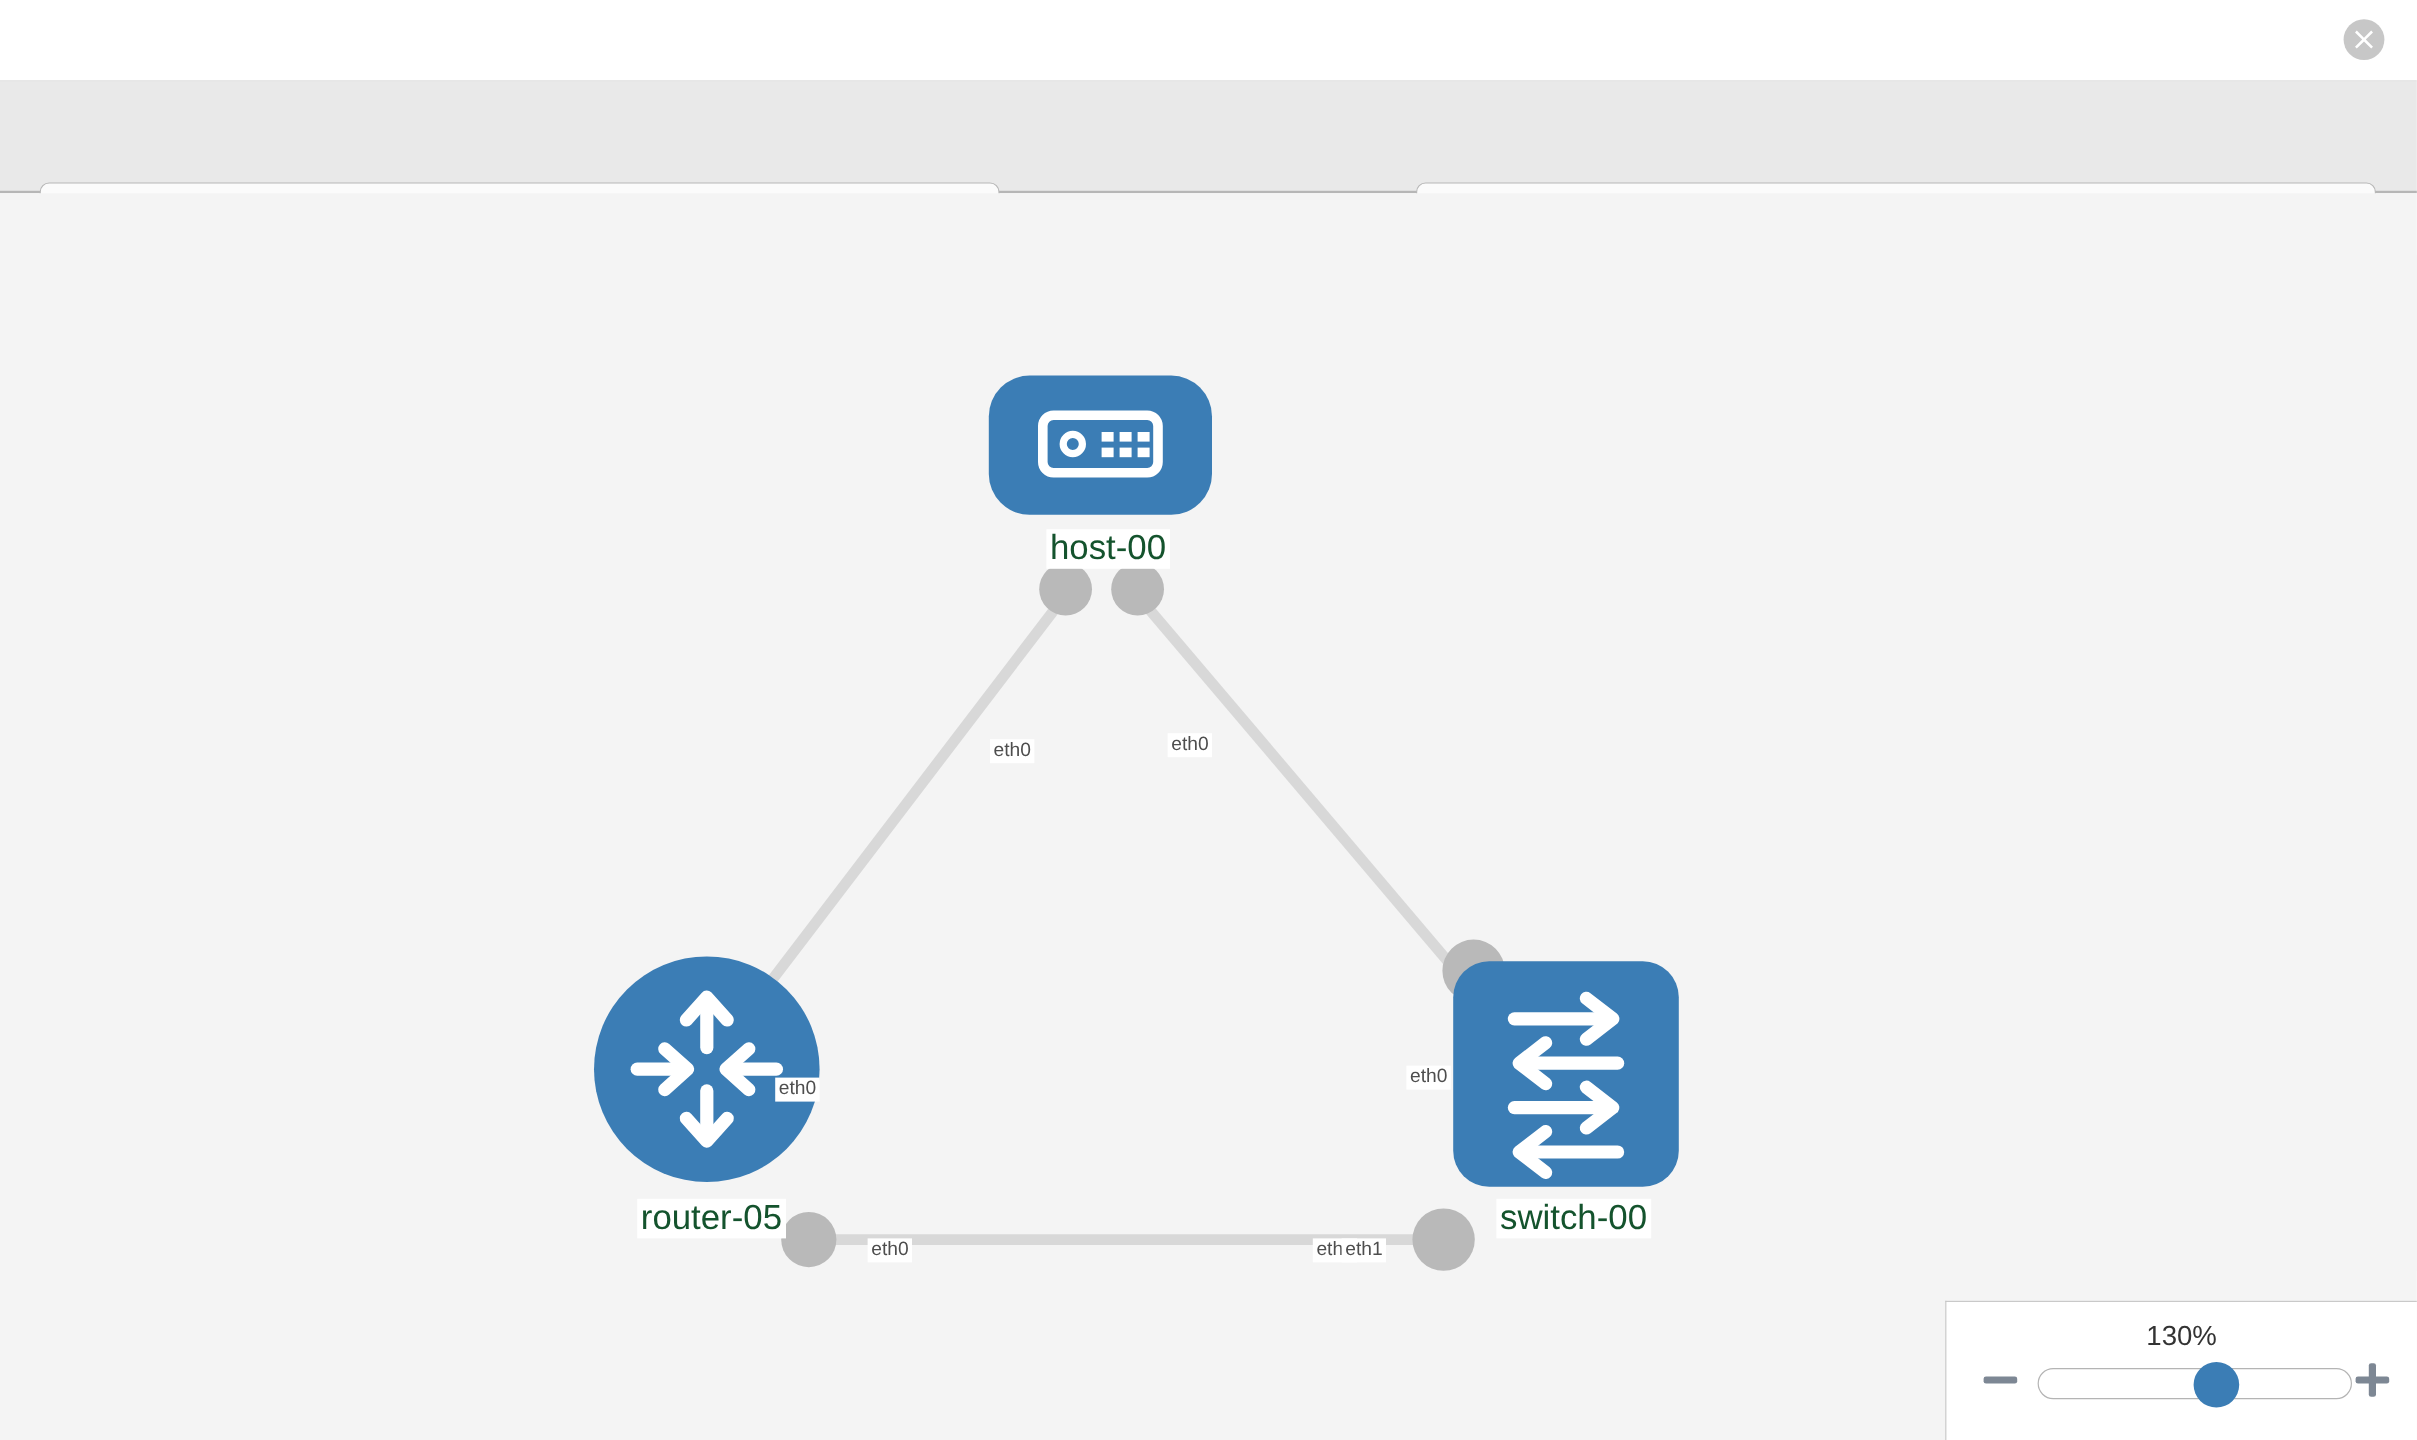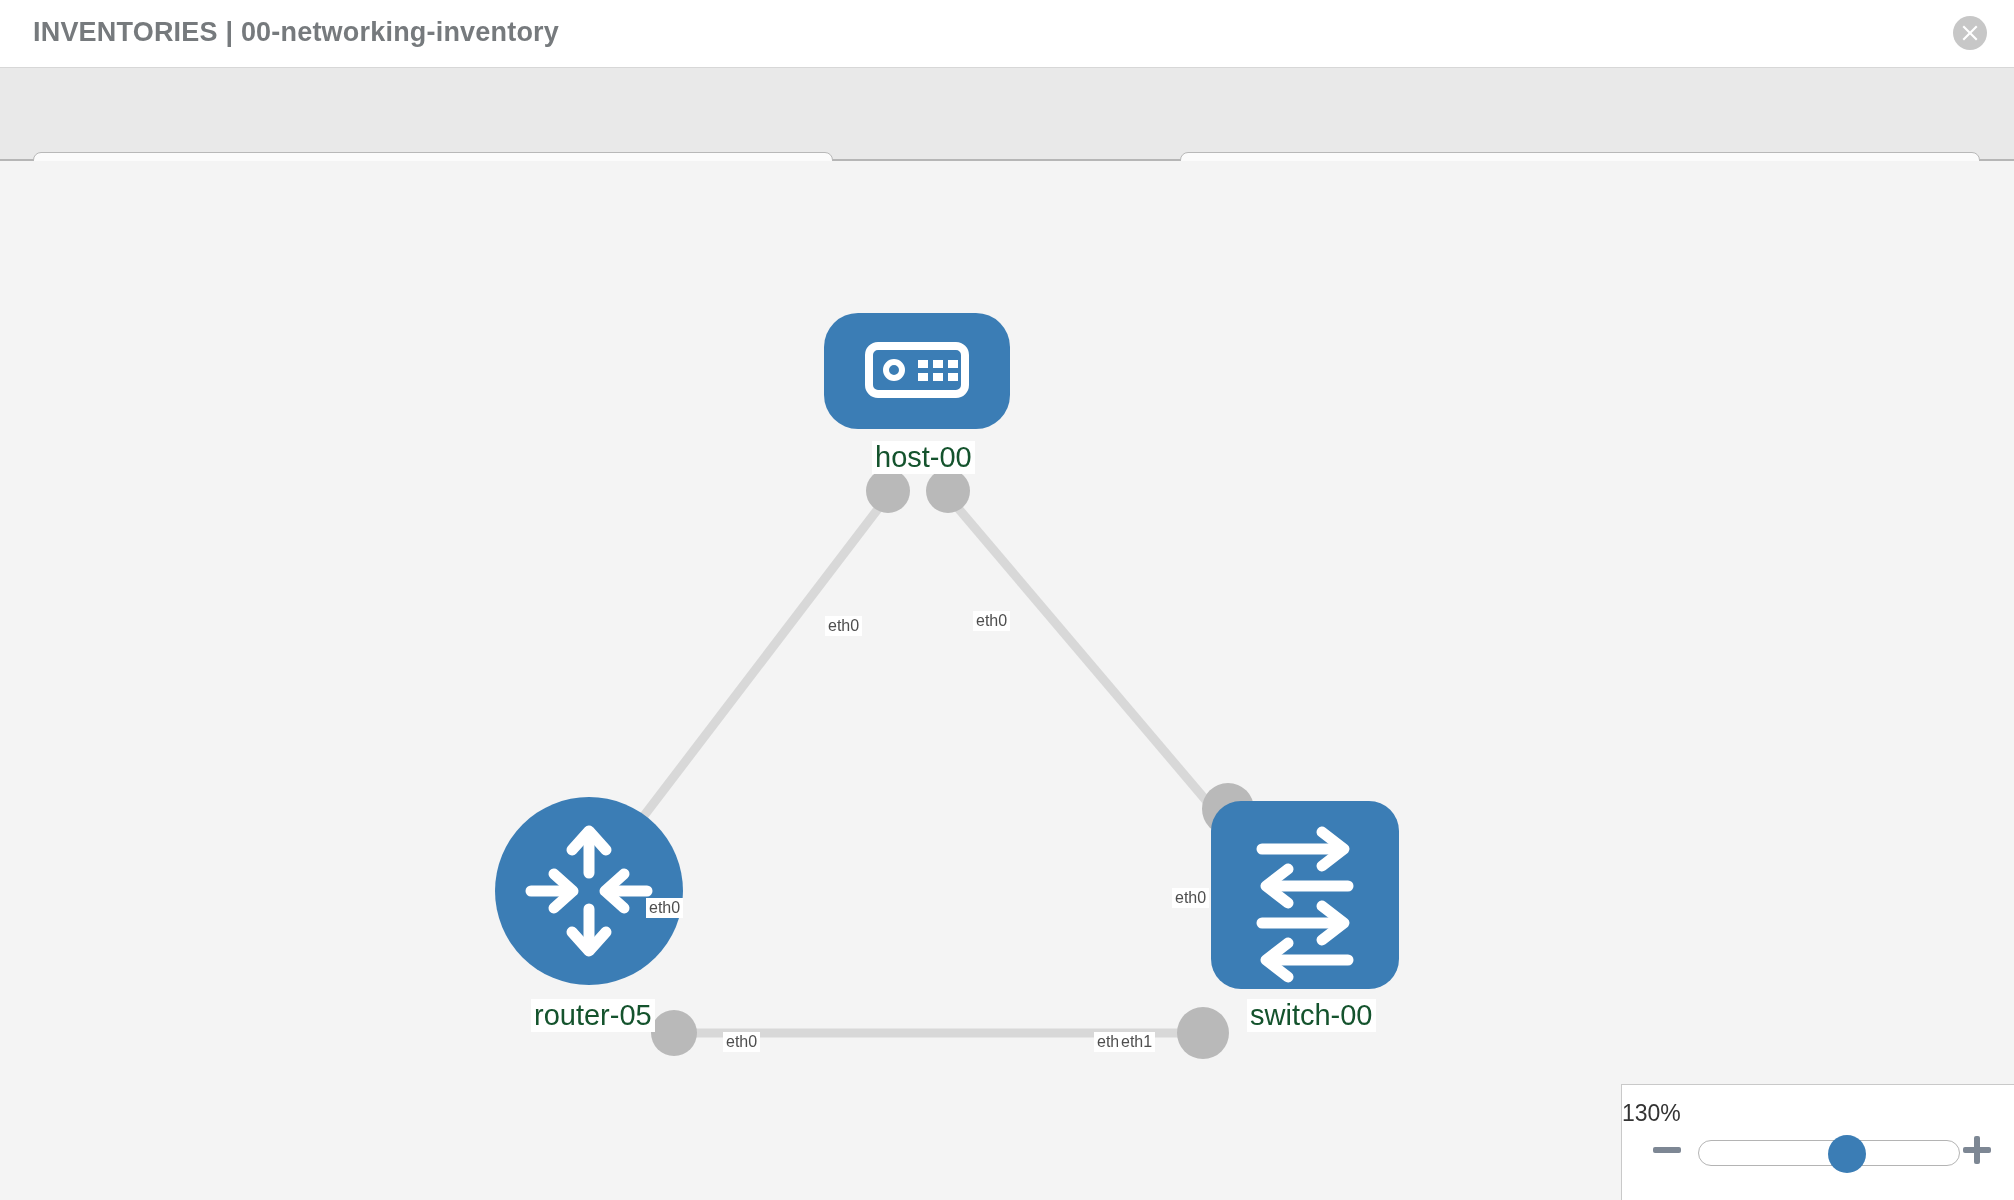--- a/index.html
+++ b/index.html
@@ -121,21 +121,21 @@
     position: absolute;
     left: 1621px; top: 1084px;
     width: 393px; height: 116px;
     background: #ffffff;
     border-top: 1px solid #c9c9c9;
     border-left: 1px solid #c9c9c9;
   }
   #zoom-level {
     position: absolute;
     left: 0; right: 0; top: 15px;
-    text-align: left;
+    text-align: center;
     font-size: 23px;
     color: #333;
   }
   #zoom-minus, #zoom-plus {
     position: absolute;
     top: 48px;
     width: 34px; height: 34px;
     cursor: pointer;
   }
   #zoom-minus { left: 28px; }
@@ -155,21 +155,20 @@
     width: 38px; height: 38px;
     border-radius: 50%;
     background: #3b7db5;
     cursor: grab;
   }
 </style>
 </head>
 <body>
 
 <div id="header">
-  <div id="page-title">INVENTORIES | 00-networking-inventory</div>
   <div id="close-btn">
     <svg width="34" height="34" viewBox="0 0 34 34" aria-hidden="true">
       <path d="M11 9.5 L17 15.5 L23 9.5 L24.5 11 L18.5 17 L24.5 23 L23 24.5 L17 18.5 L11 24.5 L9.5 23 L15.5 17 L9.5 11 Z" fill="#ffffff"></path>
     </svg>
   </div>
 </div>
 
 <div id="toolbar">
 
   <div class="field" id="actions-select">

